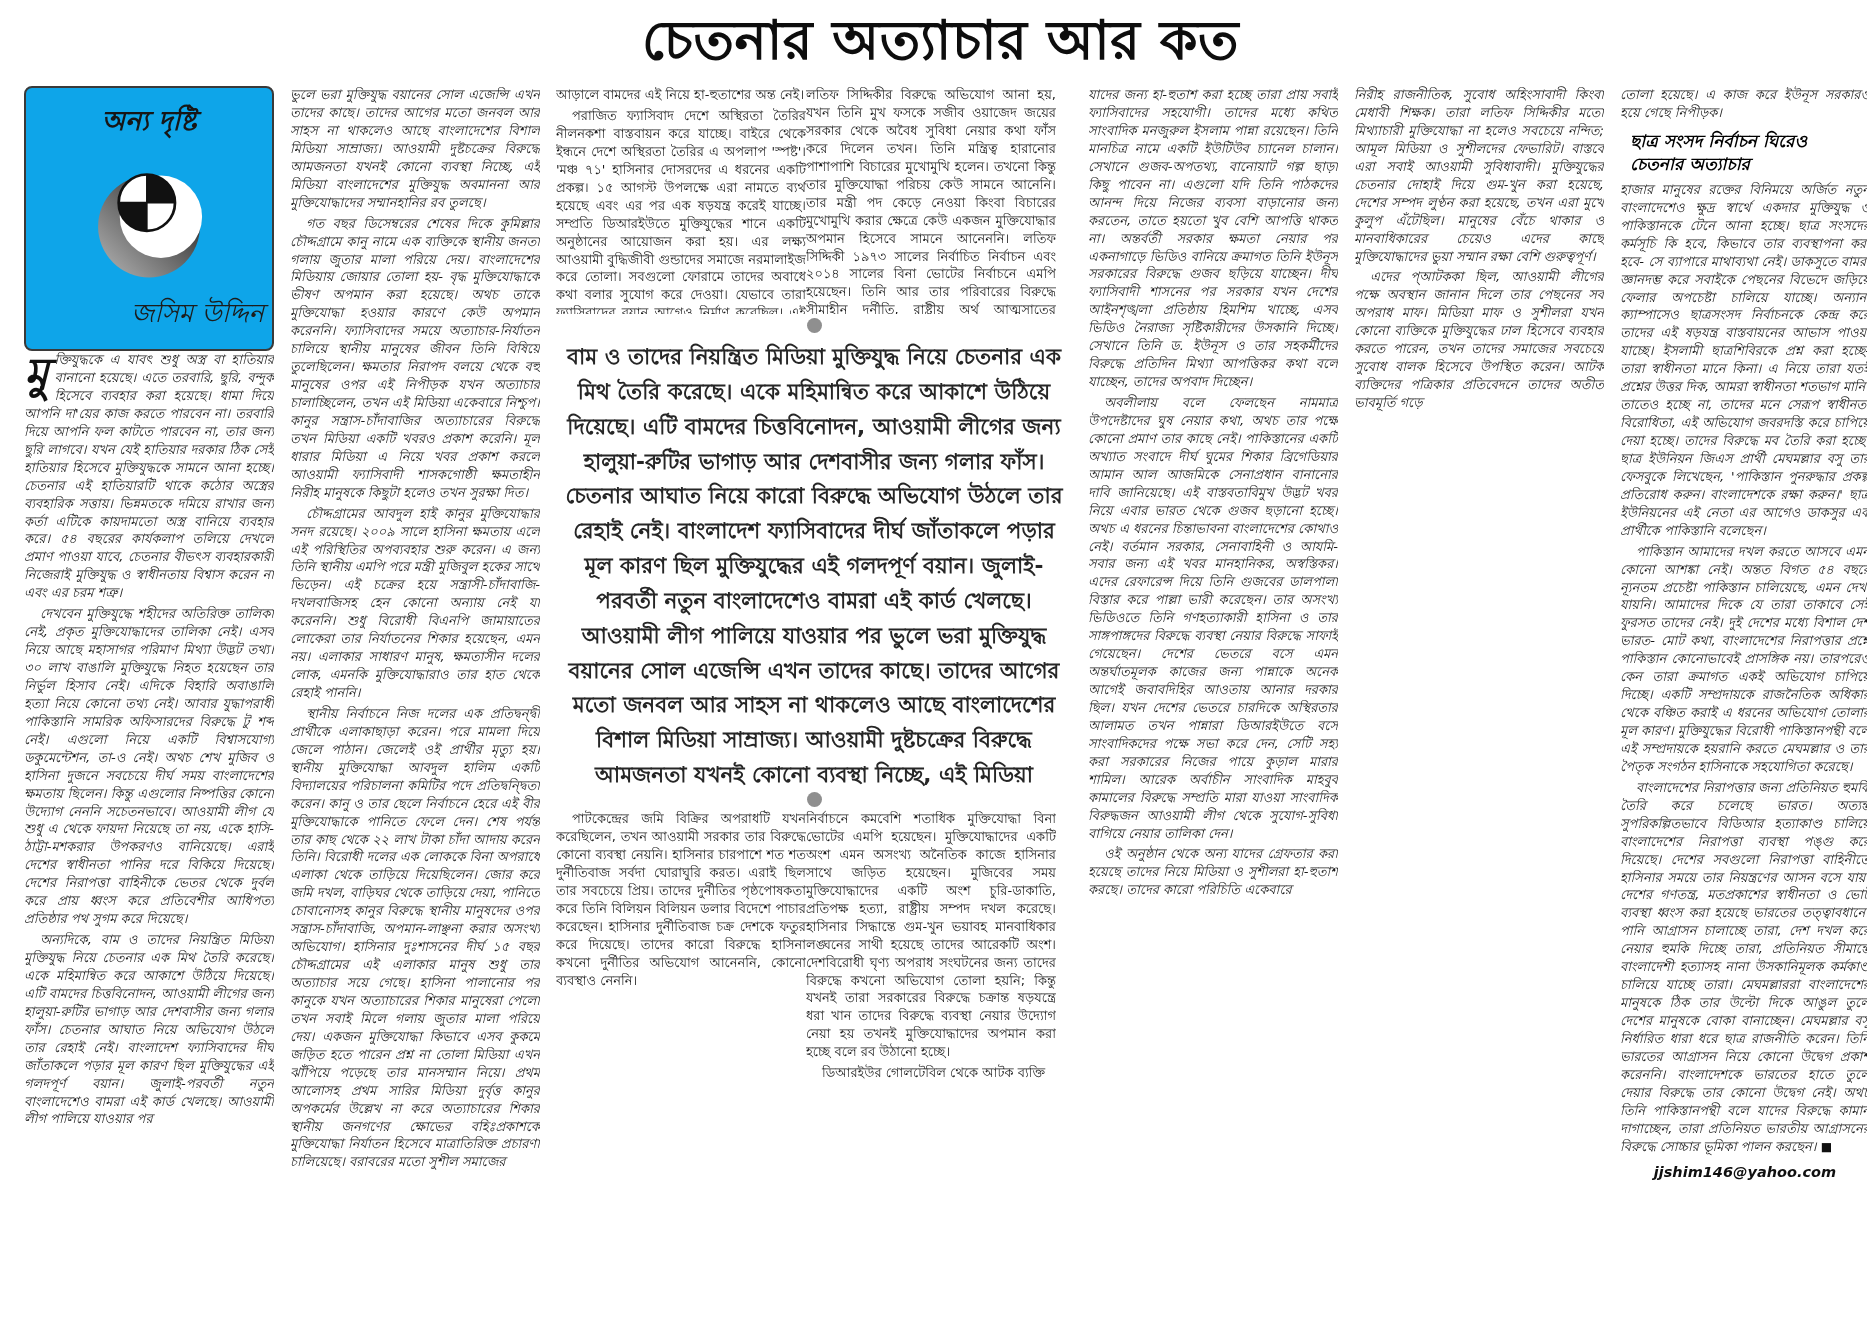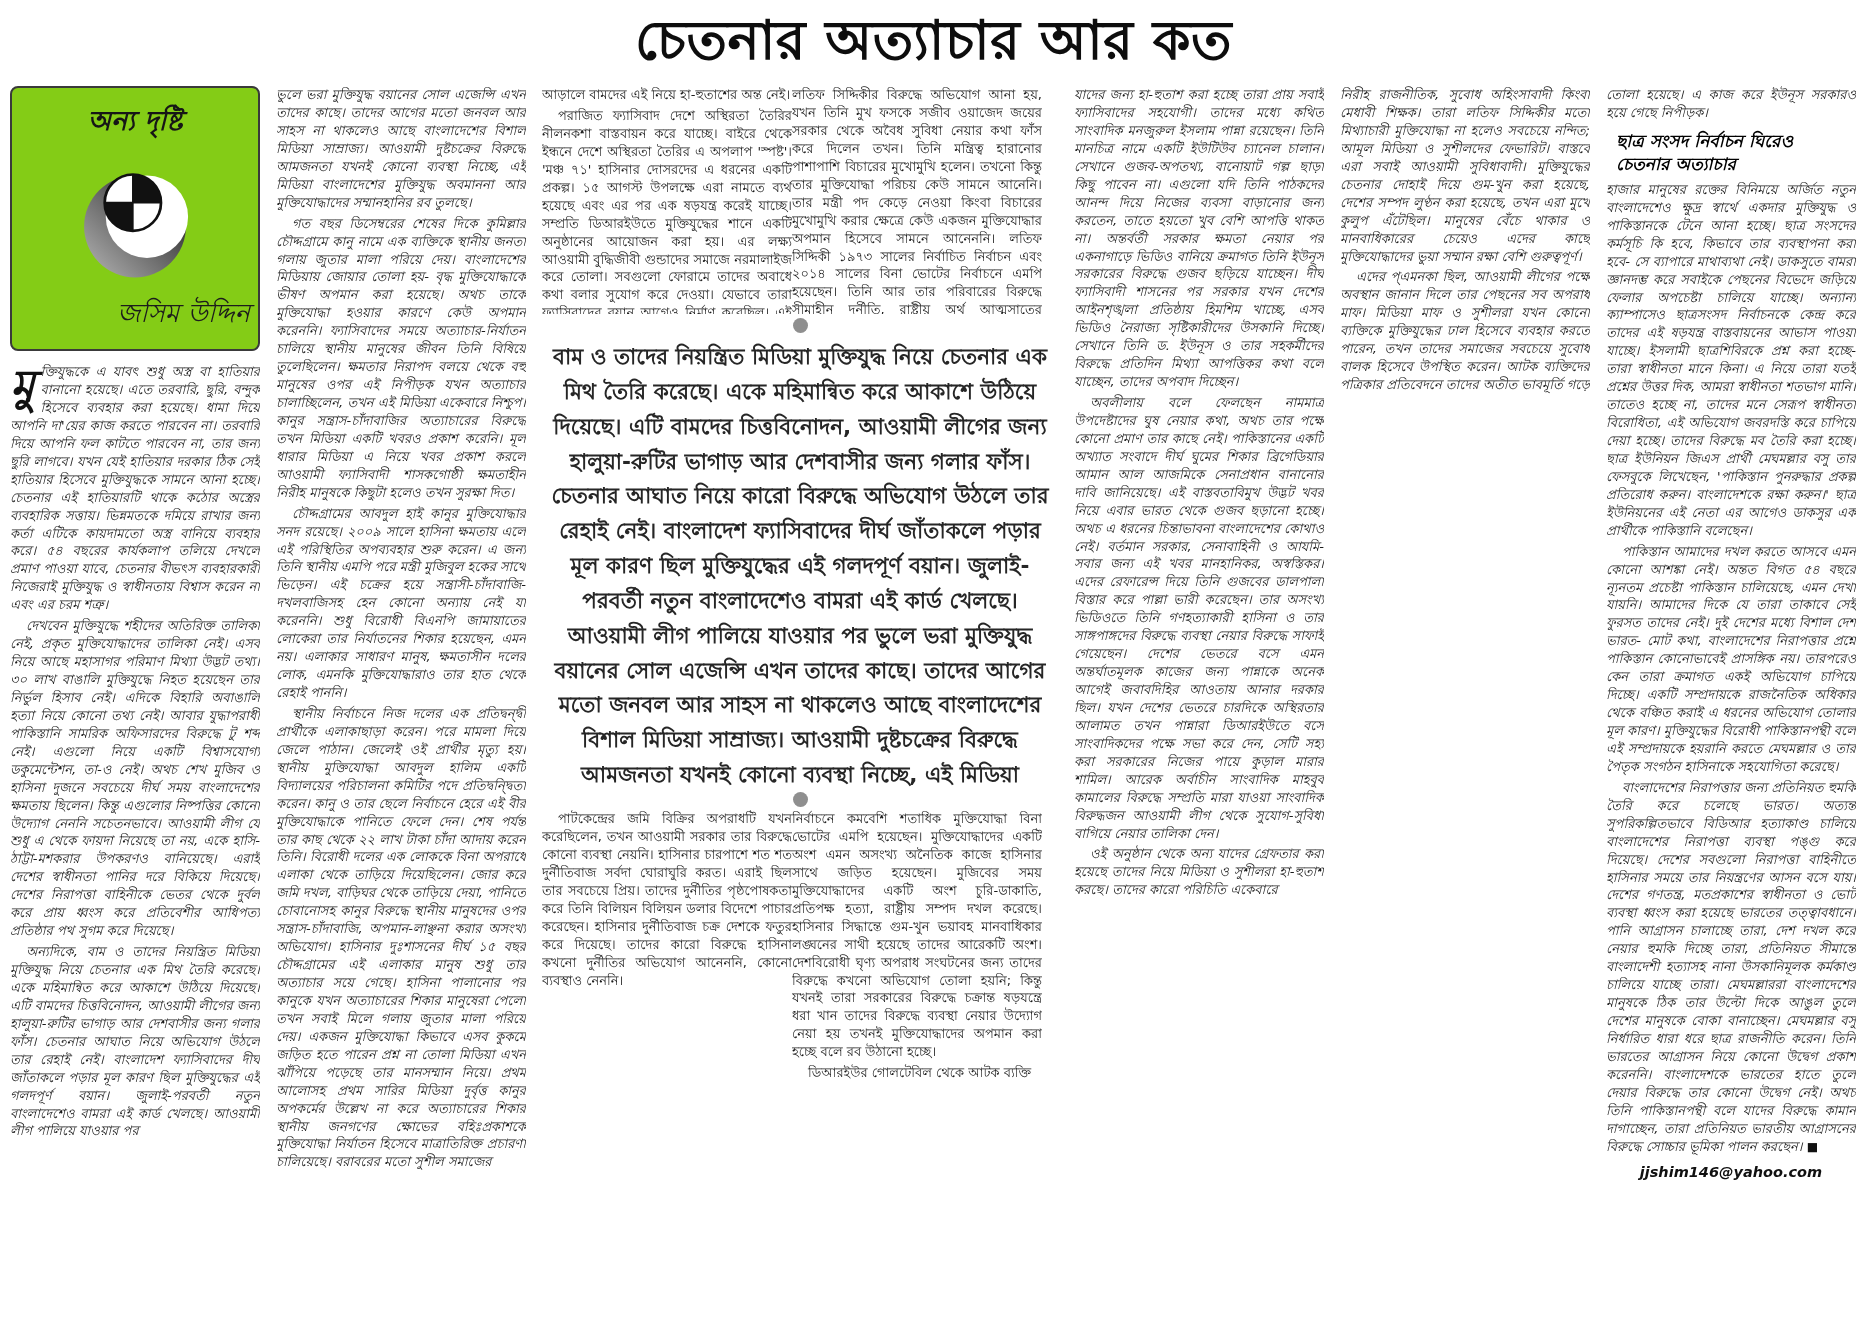--- a/index.html
+++ b/index.html
@@ -1,19 +1,19 @@
 <!DOCTYPE html>
 <html lang="bn"><head>
 <meta charset="utf-8">
 <style>
   html,body{margin:0;padding:0;background:#f5f5f3;}
   .page{
     width:1867px;height:1330px;margin:0 auto;background:#ffffff;
     font-family:"DejaVu Sans","Liberation Sans",sans-serif;
-    color:#1a1a1a;overflow:hidden;position:relative;box-sizing:border-box;
+    color:#1a1a1a;overflow:hidden;position:relative;box-sizing:border-box;padding-left:14px;
   }
   .masthead{padding:10px 10px 6px;text-align:center;}
   .headline{
     font-size:54px;line-height:1.15;font-weight:bold;color:#0d0d0d;
     margin:0;letter-spacing:0.5px;
   }
   .content{
     display:flex;gap:16px;padding:8px 10px 0;height:1240px;box-sizing:border-box;
   }
   .col{width:250px;flex:0 0 250px;min-width:0;overflow:hidden;font-style:italic;}
@@ -24,21 +24,21 @@
   .center-bottom{flex:1 1 auto;}
   .body-text{font-size:13px;line-height:1.38;text-align:justify;}
   .body-text p{margin:0 0 3px;text-indent:16px;}
   .body-text p.noindent{text-indent:0;}
   .dropcap{
     float:left;font-size:44px;line-height:0.85;font-weight:bold;
     padding:4px 6px 0 0;color:#111;
   }
   .sidebar-box{
     border:2px solid #3a3a3a;border-radius:8px;text-align:center;
-    padding:10px 8px 12px;margin-bottom:12px;background:#84cc16;
+    padding:10px 8px 12px;background:#0ea5e9;
   }
   .section-label{font-size:27px;font-weight:bold;color:#161616;margin:2px 0 10px;}
   .logo-wrap{width:130px;height:130px;margin:0 auto 8px;}
   .logo-wrap svg{width:100%;height:100%;display:block;}
   .author-name{font-size:26px;color:#1c1c1c;margin-top:4px;text-align:right;}
   .dot-divider{display:flex;justify-content:center;align-items:center;height:22px;flex:0 0 22px;}
   .dot{width:15px;height:15px;border-radius:50%;background:#8f8f8f;display:inline-block;}
   .pull-quote{
     flex:0 0 452px;height:452px;overflow:hidden;
     font-size:21.5px;line-height:1.62;font-weight:bold;color:#262626;
@@ -135,21 +135,21 @@
     </div>
 
     <div class="col body-text">
       <p class="noindent">যাদের জন্য হা-হুতাশ করা হচ্ছে তারা প্রায় সবাই ফ্যাসিবাদের সহযোগী। তাদের মধ্যে কথিত সাংবাদিক মনজুরুল ইসলাম পান্না রয়েছেন। তিনি মানচিত্র নামে একটি ইউটিউব চ্যানেল চালান। সেখানে গুজব-অপতথ্য, বানোয়াট গল্প ছাড়া কিছু পাবেন না। এগুলো যদি তিনি পাঠকদের আনন্দ দিয়ে নিজের ব্যবসা বাড়ানোর জন্য করতেন, তাতে হয়তো খুব বেশি আপত্তি থাকত না। অন্তর্বর্তী সরকার ক্ষমতা নেয়ার পর একনাগাড়ে ভিডিও বানিয়ে ক্রমাগত তিনি ইউনূস সরকারের বিরুদ্ধে গুজব ছড়িয়ে যাচ্ছেন। দীর্ঘ ফ্যাসিবাদী শাসনের পর সরকার যখন দেশের আইনশৃঙ্খলা প্রতিষ্ঠায় হিমশিম খাচ্ছে, এসব ভিডিও নৈরাজ্য সৃষ্টিকারীদের উসকানি দিচ্ছে। সেখানে তিনি ড. ইউনূস ও তার সহকর্মীদের বিরুদ্ধে প্রতিদিন মিথ্যা আপত্তিকর কথা বলে যাচ্ছেন, তাদের অপবাদ দিচ্ছেন।</p>
       <p>অবলীলায় বলে ফেলছেন নামমাত্র উপদেষ্টাদের ঘুষ নেয়ার কথা, অথচ তার পক্ষে কোনো প্রমাণ তার কাছে নেই। পাকিস্তানের একটি অখ্যাত সংবাদে দীর্ঘ ঘুমের শিকার ব্রিগেডিয়ার আমান আল আজমিকে সেনাপ্রধান বানানোর দাবি জানিয়েছে। এই বাস্তবতাবিমুখ উদ্ভট খবর নিয়ে এবার ভারত থেকে গুজব ছড়ানো হচ্ছে। অথচ এ ধরনের চিন্তাভাবনা বাংলাদেশের কোথাও নেই। বর্তমান সরকার, সেনাবাহিনী ও আযমি- সবার জন্য এই খবর মানহানিকর, অস্বস্তিকর। এদের রেফারেন্স দিয়ে তিনি গুজবের ডালপালা বিস্তার করে পাল্লা ভারী করেছেন। তার অসংখ্য ভিডিওতে তিনি গণহত্যাকারী হাসিনা ও তার সাঙ্গপাঙ্গদের বিরুদ্ধে ব্যবস্থা নেয়ার বিরুদ্ধে সাফাই গেয়েছেন। দেশের ভেতরে বসে এমন অন্তর্ঘাতমূলক কাজের জন্য পান্নাকে অনেক আগেই জবাবদিহির আওতায় আনার দরকার ছিল। যখন দেশের ভেতরে চারদিকে অস্থিরতার আলামত তখন পান্নারা ডিআরইউতে বসে সাংবাদিকদের পক্ষে সভা করে দেন, সেটি সহ্য করা সরকারের নিজের পায়ে কুড়াল মারার শামিল। আরেক অর্বাচীন সাংবাদিক মাহবুব কামালের বিরুদ্ধে সম্প্রতি মারা যাওয়া সাংবাদিক বিরুদ্ধজন আওয়ামী লীগ থেকে সুযোগ-সুবিধা বাগিয়ে নেয়ার তালিকা দেন।</p>
       <p>ওই অনুষ্ঠান থেকে অন্য যাদের গ্রেফতার করা হয়েছে তাদের নিয়ে মিডিয়া ও সুশীলরা হা-হুতাশ করছে। তাদের কারো পরিচিতি একেবারে</p>
     </div>
 
     <div class="col body-text">
       <p class="noindent">নিরীহ রাজনীতিক, সুবোধ অহিংসাবাদী কিংবা মেধাবী শিক্ষক। তারা লতিফ সিদ্দিকীর মতো মিথ্যাচারী মুক্তিযোদ্ধা না হলেও সবচেয়ে নন্দিত; আমূল মিডিয়া ও সুশীলদের ফেভারিট। বাস্তবে এরা সবাই আওয়ামী সুবিধাবাদী। মুক্তিযুদ্ধের চেতনার দোহাই দিয়ে গুম-খুন করা হয়েছে, দেশের সম্পদ লুণ্ঠন করা হয়েছে, তখন এরা মুখে কুলুপ এঁটেছিল। মানুষের বেঁচে থাকার ও মানবাধিকারের চেয়েও এদের কাছে মুক্তিযোদ্ধাদের ভুয়া সম্মান রক্ষা বেশি গুরুত্বপূর্ণ।</p>
-      <p>এদের প্এমনকা ছিল, আওয়ামী লীগের পক্ষে অবস্থান জানান দিলে তার পেছনের সব অপরাধ মাফ। মিডিয়া মাফ ও সুশীলরা যখন কোনো ব্যক্তিকে মুক্তিযুদ্ধের ঢাল হিসেবে ব্যবহার করতে পারেন, তখন তাদের সমাজের সবচেয়ে সুবোধ বালক হিসেবে উপস্থিত করেন। আটক ব্যক্তিদের পত্রিকার প্রতিবেদনে তাদের অতীত ভাবমূর্তি গড়ে</p>
+      <p>এদের প্আটককা ছিল, আওয়ামী লীগের পক্ষে অবস্থান জানান দিলে তার পেছনের সব অপরাধ মাফ। মিডিয়া মাফ ও সুশীলরা যখন কোনো ব্যক্তিকে মুক্তিযুদ্ধের ঢাল হিসেবে ব্যবহার করতে পারেন, তখন তাদের সমাজের সবচেয়ে সুবোধ বালক হিসেবে উপস্থিত করেন। আটক ব্যক্তিদের পত্রিকার প্রতিবেদনে তাদের অতীত ভাবমূর্তি গড়ে</p>
     </div>
 
     <div class="col body-text">
       <p class="noindent">তোলা হয়েছে। এ কাজ করে ইউনূস সরকারও হয়ে গেছে নিপীড়ক।</p>
       <div class="subhead">ছাত্র সংসদ নির্বাচন ঘিরেও চেতনার অত্যাচার</div>
       <p class="noindent">হাজার মানুষের রক্তের বিনিময়ে অর্জিত নতুন বাংলাদেশেও ক্ষুদ্র স্বার্থে একদার মুক্তিযুদ্ধ ও পাকিস্তানকে টেনে আনা হচ্ছে। ছাত্র সংসদের কর্মসূচি কি হবে, কিভাবে তার ব্যবস্থাপনা করা হবে- সে ব্যাপারে মাথাব্যথা নেই। ডাকসুতে বামরা জ্ঞানদম্ভ করে সবাইকে পেছনের বিভেদে জড়িয়ে ফেলার অপচেষ্টা চালিয়ে যাচ্ছে। অন্যান্য ক্যাম্পাসেও ছাত্রসংসদ নির্বাচনকে কেন্দ্র করে তাদের এই ষড়যন্ত্র বাস্তবায়নের আভাস পাওয়া যাচ্ছে। ইসলামী ছাত্রশিবিরকে প্রশ্ন করা হচ্ছে- তারা স্বাধীনতা মানে কিনা। এ নিয়ে তারা যতই প্রশ্নের উত্তর দিক, আমরা স্বাধীনতা শতভাগ মানি। তাতেও হচ্ছে না, তাদের মনে সেরূপ স্বাধীনতা বিরোধিতা, এই অভিযোগ জবরদস্তি করে চাপিয়ে দেয়া হচ্ছে। তাদের বিরুদ্ধে মব তৈরি করা হচ্ছে। ছাত্র ইউনিয়ন জিএস প্রার্থী মেঘমল্লার বসু তার ফেসবুকে লিখেছেন, 'পাকিস্তান পুনরুদ্ধার প্রকল্প প্রতিরোধ করুন। বাংলাদেশকে রক্ষা করুন।' ছাত্র ইউনিয়নের এই নেতা এর আগেও ডাকসুর এক প্রার্থীকে পাকিস্তানি বলেছেন।</p>
       <p>পাকিস্তান আমাদের দখল করতে আসবে এমন কোনো আশঙ্কা নেই। অন্তত বিগত ৫৪ বছরে ন্যূনতম প্রচেষ্টা পাকিস্তান চালিয়েছে, এমন দেখা যায়নি। আমাদের দিকে যে তারা তাকাবে সেই ফুরসত তাদের নেই। দুই দেশের মধ্যে বিশাল দেশ ভারত- মোট কথা, বাংলাদেশের নিরাপত্তার প্রশ্নে পাকিস্তান কোনোভাবেই প্রাসঙ্গিক নয়। তারপরেও কেন তারা ক্রমাগত একই অভিযোগ চাপিয়ে দিচ্ছে। একটি সম্প্রদায়কে রাজনৈতিক অধিকার থেকে বঞ্চিত করাই এ ধরনের অভিযোগ তোলার মূল কারণ। মুক্তিযুদ্ধের বিরোধী পাকিস্তানপন্থী বলে এই সম্প্রদায়কে হয়রানি করতে মেঘমল্লার ও তার পৈতৃক সংগঠন হাসিনাকে সহযোগিতা করেছে।</p>
       <p class="end-paragraph"><span>বাংলাদেশের নিরাপত্তার জন্য প্রতিনিয়ত হুমকি তৈরি করে চলেছে ভারত। অত্যন্ত সুপরিকল্পিতভাবে বিডিআর হত্যাকাণ্ড চালিয়ে বাংলাদেশের নিরাপত্তা ব্যবস্থা পঙ্গু করে দিয়েছে। দেশের সবগুলো নিরাপত্তা বাহিনীতে হাসিনার সময়ে তার নিয়ন্ত্রণের আসন বসে যায়। দেশের গণতন্ত্র, মতপ্রকাশের স্বাধীনতা ও ভোট ব্যবস্থা ধ্বংস করা হয়েছে ভারতের তত্ত্বাবধানে। পানি আগ্রাসন চালাচ্ছে তারা, দেশ দখল করে নেয়ার হুমকি দিচ্ছে তারা, প্রতিনিয়ত সীমান্তে বাংলাদেশী হত্যাসহ নানা উসকানিমূলক কর্মকাণ্ড চালিয়ে যাচ্ছে তারা। মেঘমল্লাররা বাংলাদেশের মানুষকে ঠিক তার উল্টো দিকে আঙুল তুলে দেশের মানুষকে বোকা বানাচ্ছেন। মেঘমল্লার বসু নির্ধারিত ধারা ধরে ছাত্র রাজনীতি করেন। তিনি ভারতের আগ্রাসন নিয়ে কোনো উদ্বেগ প্রকাশ করেননি। বাংলাদেশকে ভারতের হাতে তুলে দেয়ার বিরুদ্ধে তার কোনো উদ্বেগ নেই। অথচ তিনি পাকিস্তানপন্থী বলে যাদের বিরুদ্ধে কামান দাগাচ্ছেন, তারা প্রতিনিয়ত ভারতীয় আগ্রাসনের বিরুদ্ধে সোচ্চার ভূমিকা পালন করছেন।</span> <span class="end-mark">■</span></p>
       <div class="email-line">
         <a href="#" class="email-link">jjshim146@yahoo.com</a>

